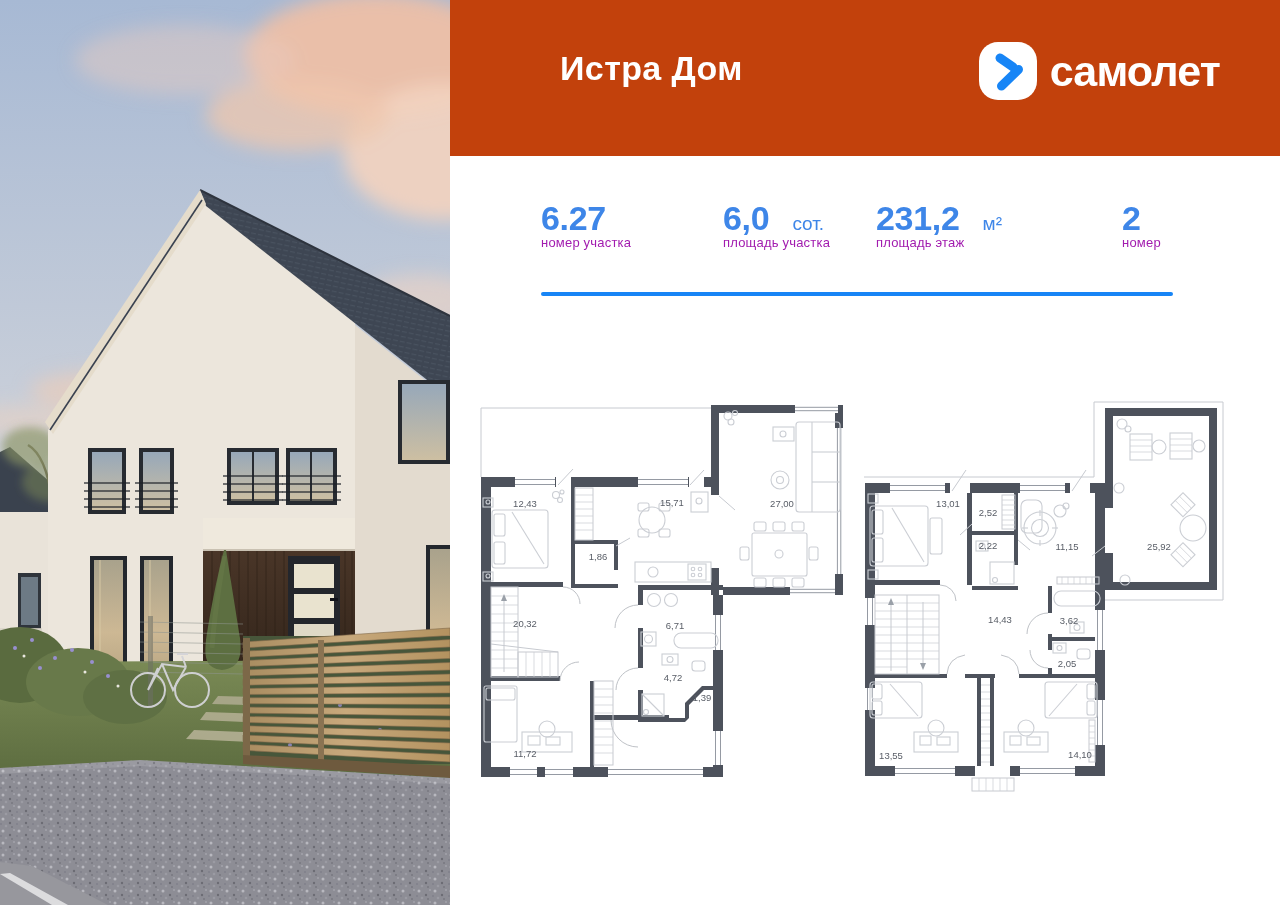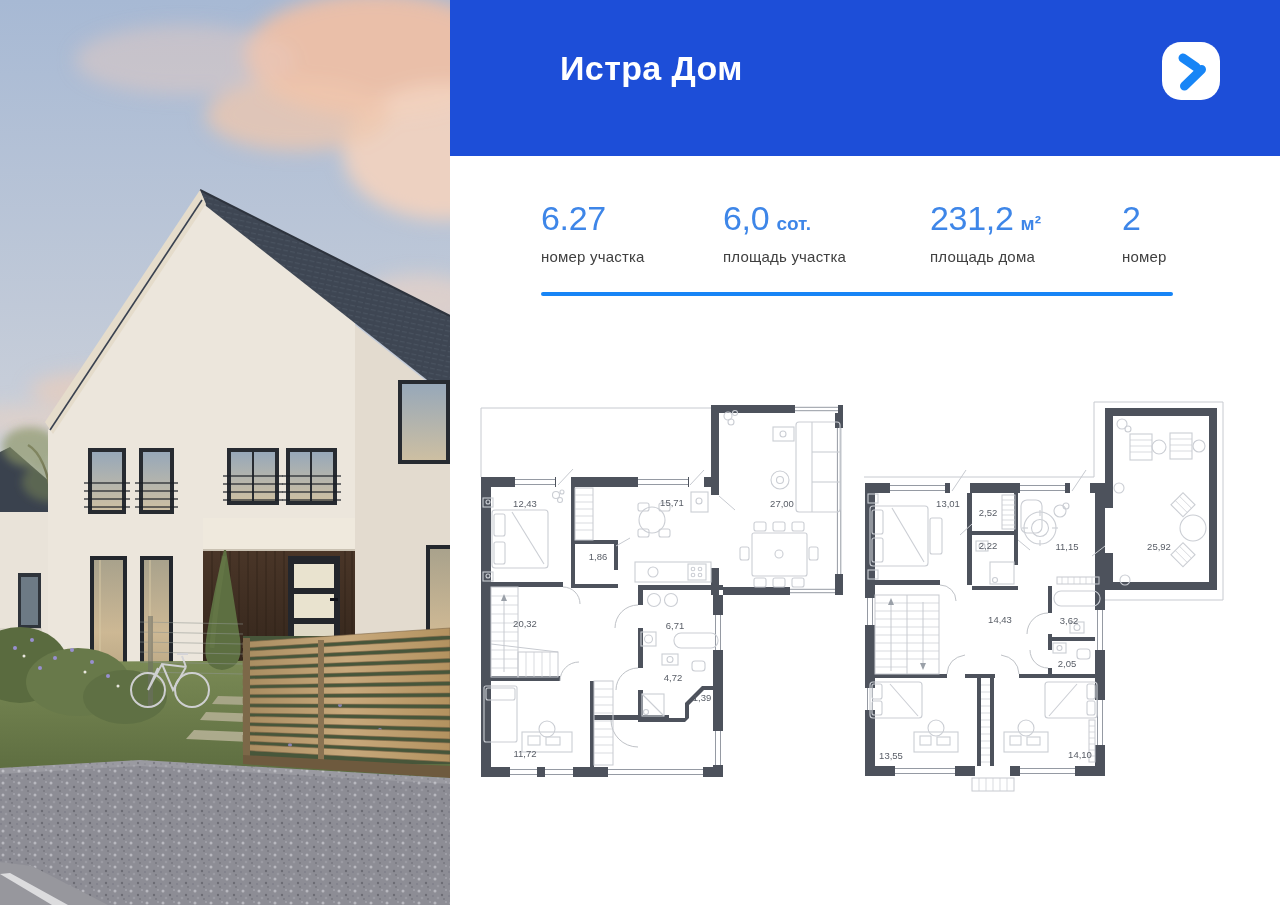--- a/index.html
+++ b/index.html
@@ -1,29 +1,29 @@
 <!DOCTYPE html>
 <html><head>
 <meta charset="utf-8">
 <style>
   html,body{margin:0;padding:0;background:#fff;}
   .page{position:relative;width:1280px;height:905px;background:#ffffff;overflow:hidden;
         font-family:"Liberation Sans",sans-serif;}
   .photo{position:absolute;left:0;top:0;width:450px;height:905px;}
   .photo svg{display:block;}
-  .header{position:absolute;left:450px;top:0;width:830px;height:156px;background:#1d4ed8;}
+  .header{position:absolute;left:450px;top:0;width:830px;height:156px;background:#c2410c;}
   .title{position:absolute;left:110px;top:49px;font-size:34px;font-weight:600;color:#ffffff;
          letter-spacing:.4px;white-space:nowrap;}
   .logo{position:absolute;right:60px;top:42px;display:flex;align-items:center;gap:13px;}
   .logo-text{color:#ffffff;font-size:43px;font-weight:700;letter-spacing:-.8px;line-height:1;}
   .stat{position:absolute;top:201px;white-space:nowrap;}
-  .stat-value{font-size:34px;line-height:1;color:#3E86E8;font-weight:400;letter-spacing:-.3px;}
-  .stat-suffix{font-size:19px;color:#3E86E8;font-weight:700;margin-left:7px;}
+  .stat-value{font-size:34px;line-height:1;color:#3E86E8;font-weight:700;letter-spacing:-.3px;}
+  .stat-suffix{font-size:19px;color:#3E86E8;font-weight:400;margin-left:23px;}
   .stat-suffix:empty{display:none;}
-  .stat-label{margin-top:13px;font-size:15px;color:#404040;letter-spacing:.2px;}
+  .stat-label{font-size:13px;color:#a21caf;letter-spacing:.2px;}
   .underline{position:absolute;left:541px;top:292px;width:632px;height:4px;background:#1785F6;border-radius:2px;}
   .plan{position:absolute;}
   .plan-1{left:478px;top:400px;width:370px;height:390px;}
   .plan-2{left:862px;top:398px;width:372px;height:396px;}
   
   .wall{fill:#4D525C;}
   .thin{fill:none;stroke:#C7CAD0;stroke-width:1;}
   .furn{fill:none;stroke:#CBCED4;stroke-width:1.1;}
   .win{stroke:#959AA3;stroke-width:1;}
   .winbg{fill:#ffffff;}
@@ -300,34 +300,35 @@
   </div>
 
   <div class="header">
     <div class="title">Истра Дом</div>
     <div class="logo">
       <svg width="58" height="58" viewBox="0 0 58 58">
         <rect x="0" y="0" width="58" height="58" rx="19" fill="#ffffff"></rect>
         <line x1="21" y1="16" x2="34" y2="25" stroke="#1785F6" stroke-width="9" stroke-linecap="round"></line>
         <line x1="39.5" y1="27.5" x2="22.5" y2="44" stroke="#1785F6" stroke-width="9" stroke-linecap="round"></line>
       </svg>
+      <span class="logo-text">самолет</span>
     </div>
   </div>
 
   <div class="stat" style="left:541px">
     <div><span class="stat-value">6.27</span></div>
     <div class="stat-label">номер участка</div>
   </div>
   <div class="stat" style="left:723px">
     <div><span class="stat-value">6,0</span><span class="stat-suffix">сот.</span></div>
     <div class="stat-label">площадь участка</div>
   </div>
-  <div class="stat" style="left:930px">
+  <div class="stat" style="left:876px">
     <div><span class="stat-value">231,2</span><span class="stat-suffix">м²</span></div>
-    <div class="stat-label">площадь дома</div>
+    <div class="stat-label">площадь этаж</div>
   </div>
   <div class="stat" style="left:1122px">
     <div><span class="stat-value">2</span></div>
     <div class="stat-label">номер</div>
   </div>
   <div class="underline"></div>
 
   <svg class="plan plan-1" viewBox="0 0 370 390">
 
     <path class="thin" d="M3,77 L3,8 L233,8"></path>

